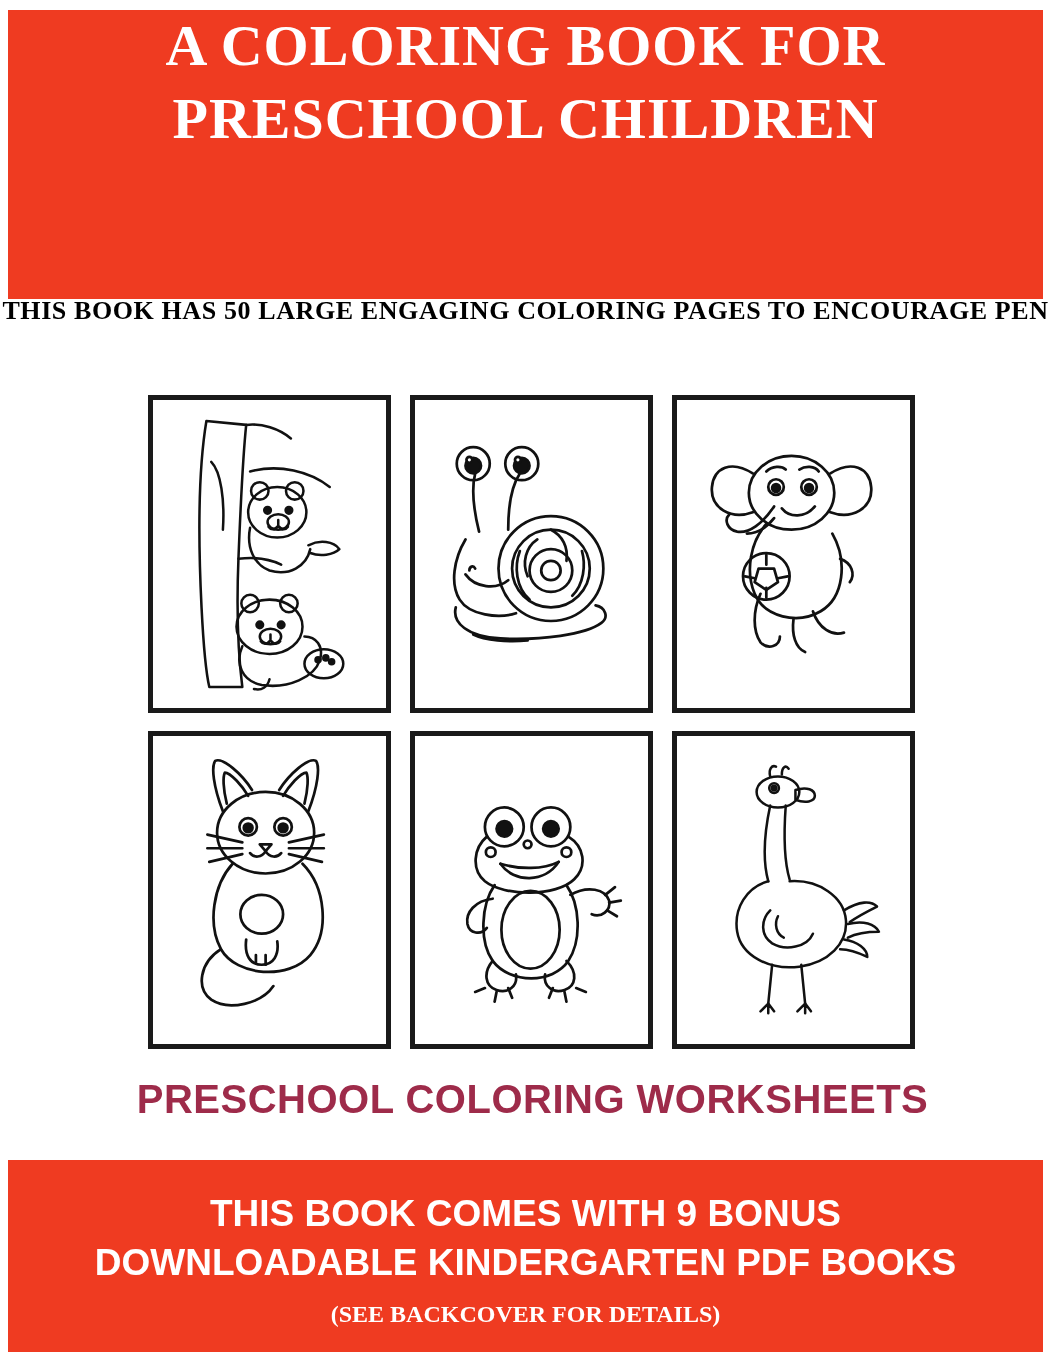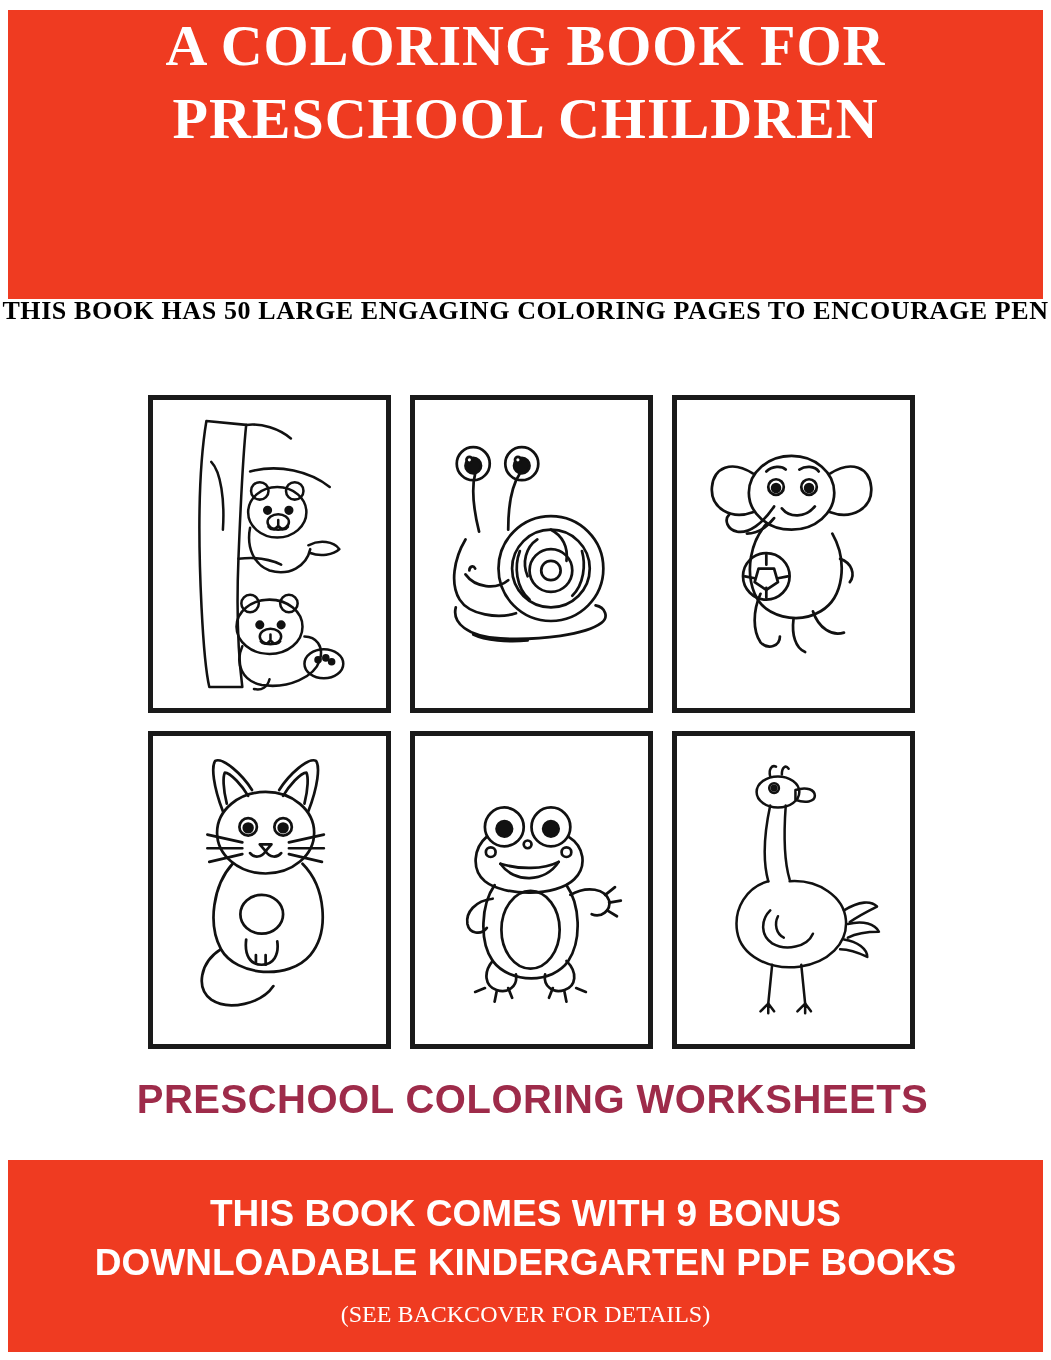--- a/index.html
+++ b/index.html
@@ -118,21 +118,21 @@
     font-weight: bold;
     font-size: 37px;
     line-height: 1.3;
     text-align: center;
     text-transform: uppercase;
     white-space: nowrap;
   }
   .bottom-banner .bonus-note {
     color: #ffffff;
     font-family: "Liberation Serif", serif;
-    font-weight: normal;
+    font-weight: bold;
     font-size: 24px;
     text-align: center;
     text-transform: uppercase;
     margin-top: 14px;
   }
 </style>
 </head>
 <body>
 
 <div class="top-banner">

